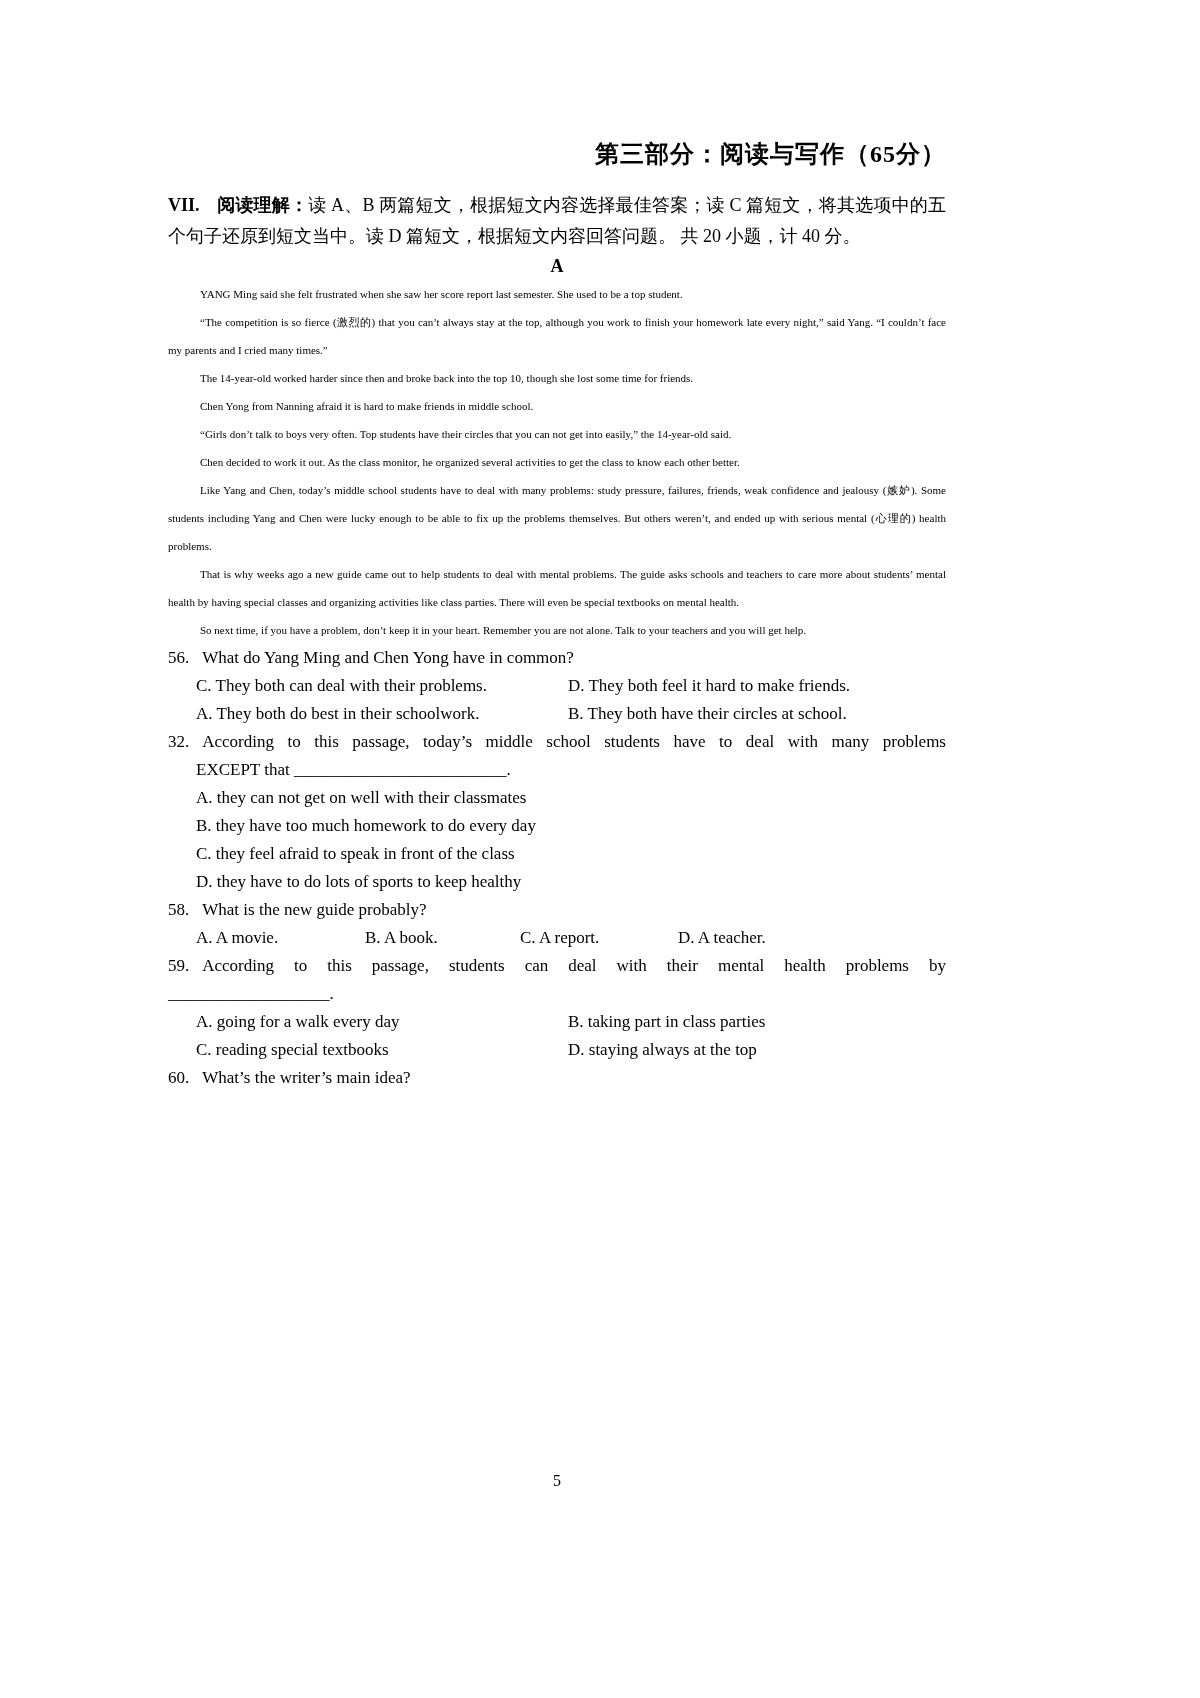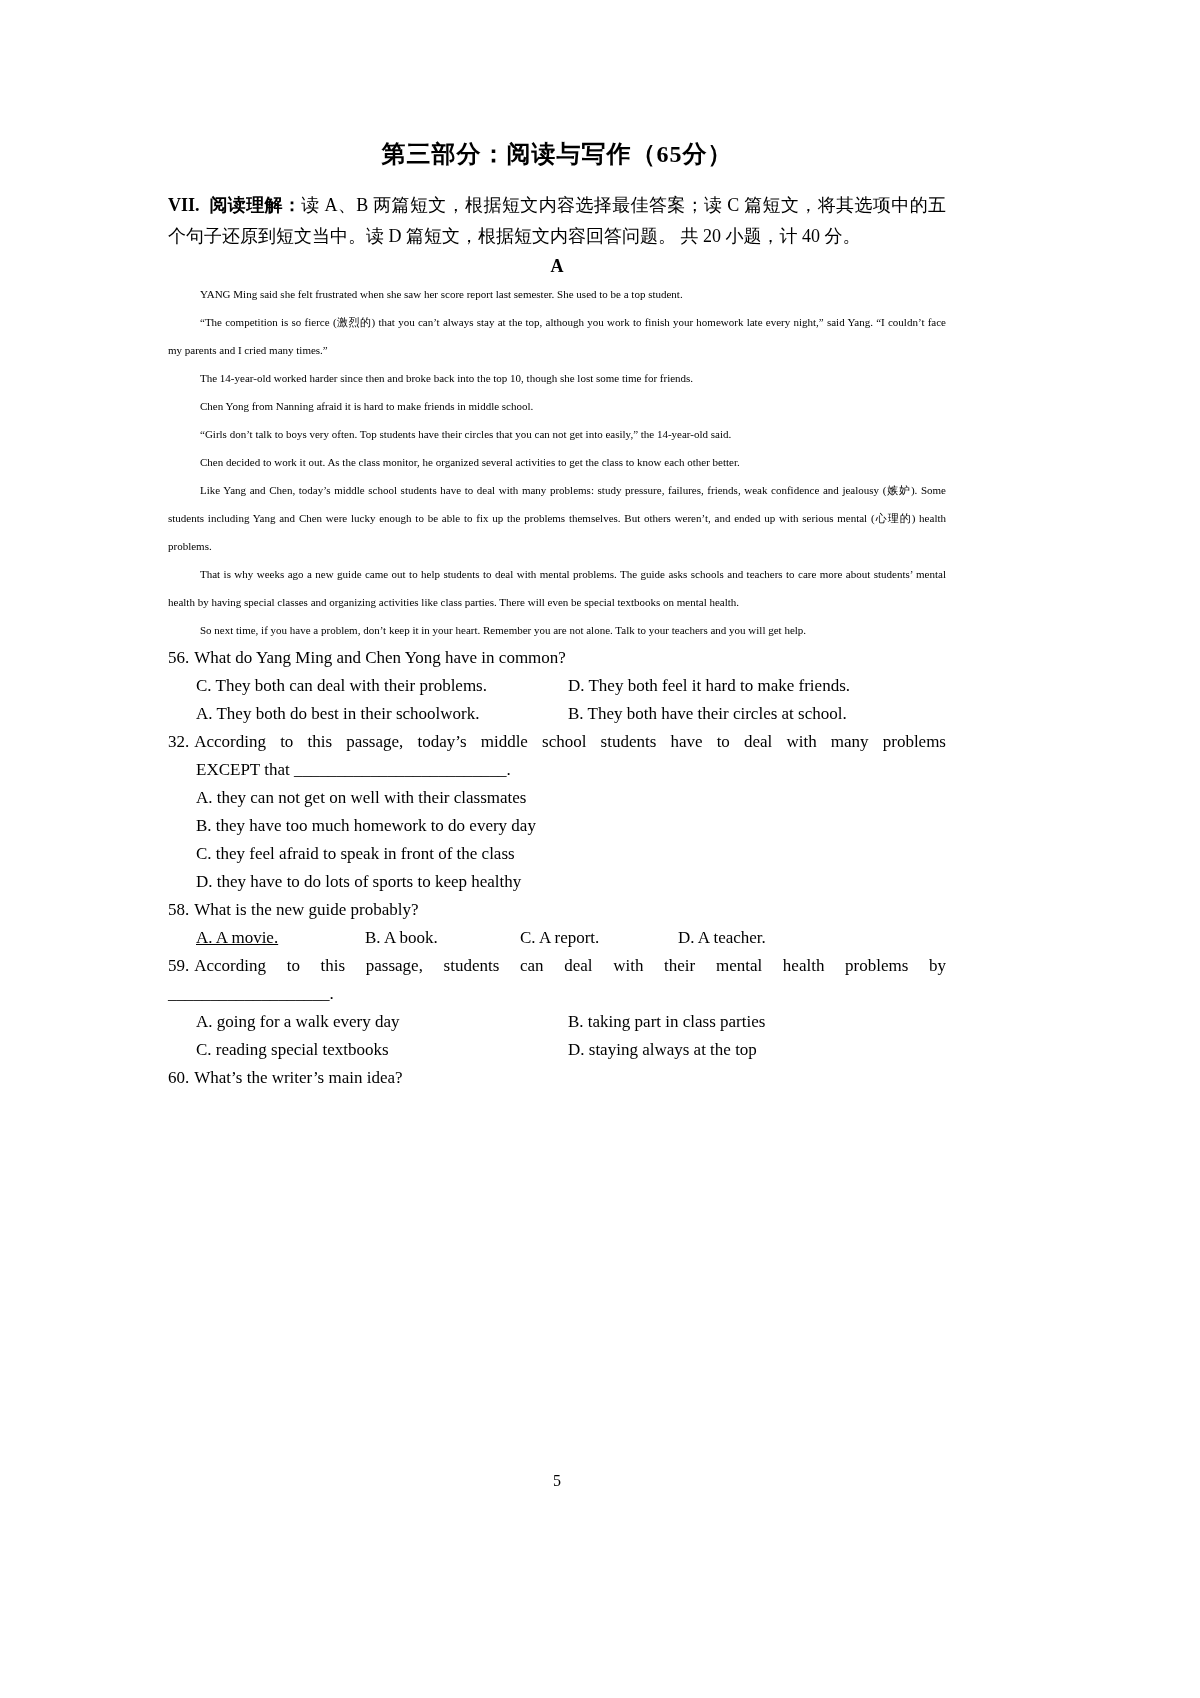--- a/index.html
+++ b/index.html
@@ -11,21 +11,21 @@
     font-family: "Liberation Serif", serif;
     color: #000;
   }
   .sheet {
     position: absolute;
     left: 168px;
     top: 138px;
     width: 778px;
   }
   .title {
-    text-align: center;
+    text-align: right;
     font-weight: bold;
     font-size: 24px;
     line-height: 32px;
     letter-spacing: 1px;
     margin-bottom: 20px;
   }
   .instructions {
     font-size: 18px;
     line-height: 31px;
     text-align: justify;
@@ -39,25 +39,25 @@
   }
   .para {
     font-size: 11px;
     line-height: 28px;
     text-align: justify;
     text-indent: 32px;
   }
   .question { font-size: 17px; line-height: 28px; }
   .stem { text-align: left; }
   .stem.stretch { text-align: justify; text-align-last: justify; }
-  .qnum { margin-right: 5px; }
+  .qnum { margin-right: 13px; }
   .indent { padding-left: 28px; }
   .opt-row { display: flex; }
   .col-a { display: inline-block; width: 372px; flex: 0 0 372px; }
-  .four-col .w-a { display: inline-block; flex: 0 0 169px; text-decoration: underline; }
+  .four-col .w-a { display: inline-block; flex: 0 0 169px; }
   .four-col .w-b { display: inline-block; flex: 0 0 155px; }
   .four-col .w-c { display: inline-block; flex: 0 0 158px; }
   .page-number {
     position: absolute;
     left: 168px;
     top: 1472px;
     width: 778px;
     text-align: center;
     font-size: 16px;
   }

